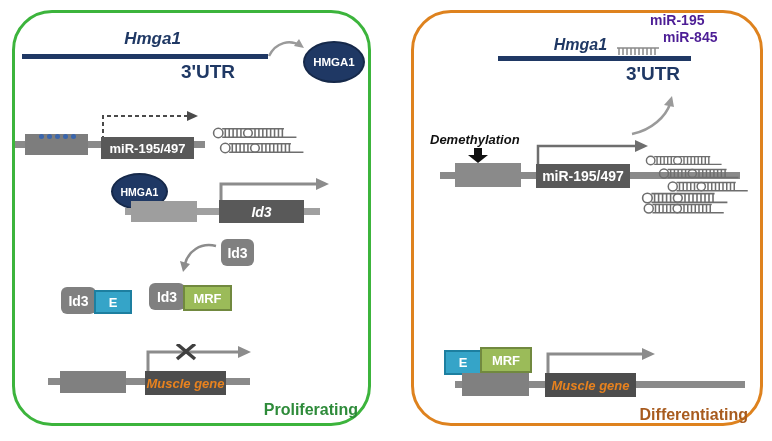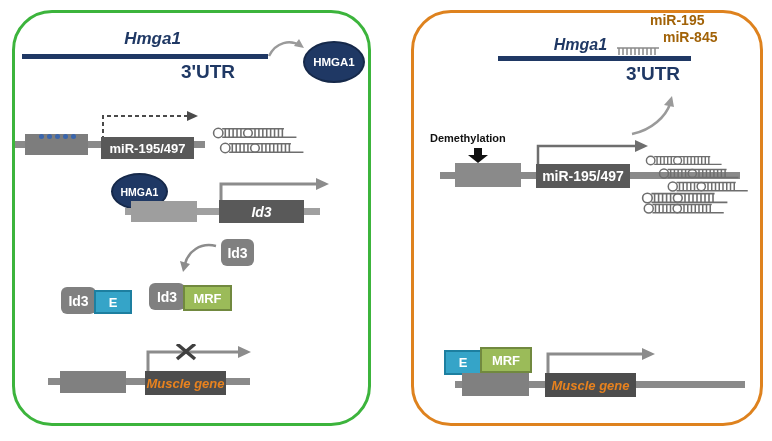--- a/index.html
+++ b/index.html
@@ -34,22 +34,22 @@
   .graybox{background:#808080;border-radius:6px;color:#fff;font-weight:bold;
            display:flex;align-items:center;justify-content:center;font-size:14px;}
   .ebox{background:#35a4c8;border:2px solid #1d7fa0;color:#fff;font-weight:bold;
         display:flex;align-items:center;justify-content:center;font-size:13px;box-sizing:border-box;}
   .mrfbox{background:#9bbb59;border:2px solid #71893f;color:#fff;font-weight:bold;
           display:flex;align-items:center;justify-content:center;font-size:13px;box-sizing:border-box;}
 
   .dot{width:5px;height:5px;border-radius:50%;background:#3a66ad;display:inline-block;margin-right:3px;}
 
   .hp{stroke:#6e6e6e;stroke-width:2;fill:none;}
-  .black-label{color:#111;font-weight:bold;font-size:11px;}
-  .mirna-label{color:#a16207;font-weight:bold;font-size:14px;}
+  .black-label{color:#111;font-weight:bold;font-size:13px;font-style:italic;}
+  .mirna-label{color:#4c1d95;font-weight:bold;font-size:14px;}
   svg{display:block;}
 </style>
 </head>
 <body>
 
 <div id="canvas">
 
   <svg width="0" height="0" style="position:absolute">
     <defs>
       <g id="hairpin">
@@ -127,20 +127,21 @@
   <div class="abs backbone" style="left:48px;top:378px;width:202px;"></div>
   <div class="abs promoter" style="left:60px;top:371px;width:66px;height:22px;background:#808080;"></div>
   <svg class="abs" style="left:143px;top:344px;" width="112" height="34">
     <path d="M5,32 V8 H96" stroke="#8c8c8c" stroke-width="3" fill="none"></path>
     <polygon points="108,8 95,2 95,14" fill="#8c8c8c"></polygon>
     <line x1="34" y1="0" x2="52" y2="15" stroke="#3f3f3f" stroke-width="3.5"></line>
     <line x1="52" y1="0" x2="34" y2="15" stroke="#3f3f3f" stroke-width="3.5"></line>
   </svg>
   <div class="abs musclebox" style="left:145px;top:371px;width:81px;height:24px;">Muscle gene</div>
 
+  <div id="prolif-label" class="abs state-label" style="left:240px;top:401px;width:118px;text-align:right;">Proliferating</div>
 
   <div id="panel-right" class="panel"></div>
 
   <div class="abs mirna-label" style="left:650px;top:12px;">miR-195</div>
   <div class="abs mirna-label" style="left:663px;top:29px;">miR-845</div>
 
   <div class="abs gene-title" style="left:528px;top:36px;width:105px;font-size:16px;">Hmga1</div>
   <svg class="abs" style="left:616px;top:46px;" width="44" height="11">
     <g stroke="#8a8a8a" stroke-width="1.5">
       <line x1="1" y1="2" x2="43" y2="2"></line>
@@ -198,14 +199,15 @@
   <div class="abs mrfbox" style="left:480px;top:347px;width:52px;height:26px;">MRF</div>
 
   <div class="abs backbone" style="left:455px;top:381px;width:290px;"></div>
   <div class="abs promoter" style="left:462px;top:373px;width:67px;height:23px;background:#808080;"></div>
   <svg class="abs" style="left:543px;top:346px;" width="116" height="34">
     <path d="M5,32 V8 H100" stroke="#8c8c8c" stroke-width="3" fill="none"></path>
     <polygon points="112,8 99,2 99,14" fill="#8c8c8c"></polygon>
   </svg>
   <div class="abs musclebox" style="left:545px;top:373px;width:91px;height:24px;">Muscle gene</div>
 
+  <div id="diff-label" class="abs state-label" style="left:608px;top:406px;width:140px;text-align:right;">Differentiating</div>
 
 </div>
 
 </body></html>

